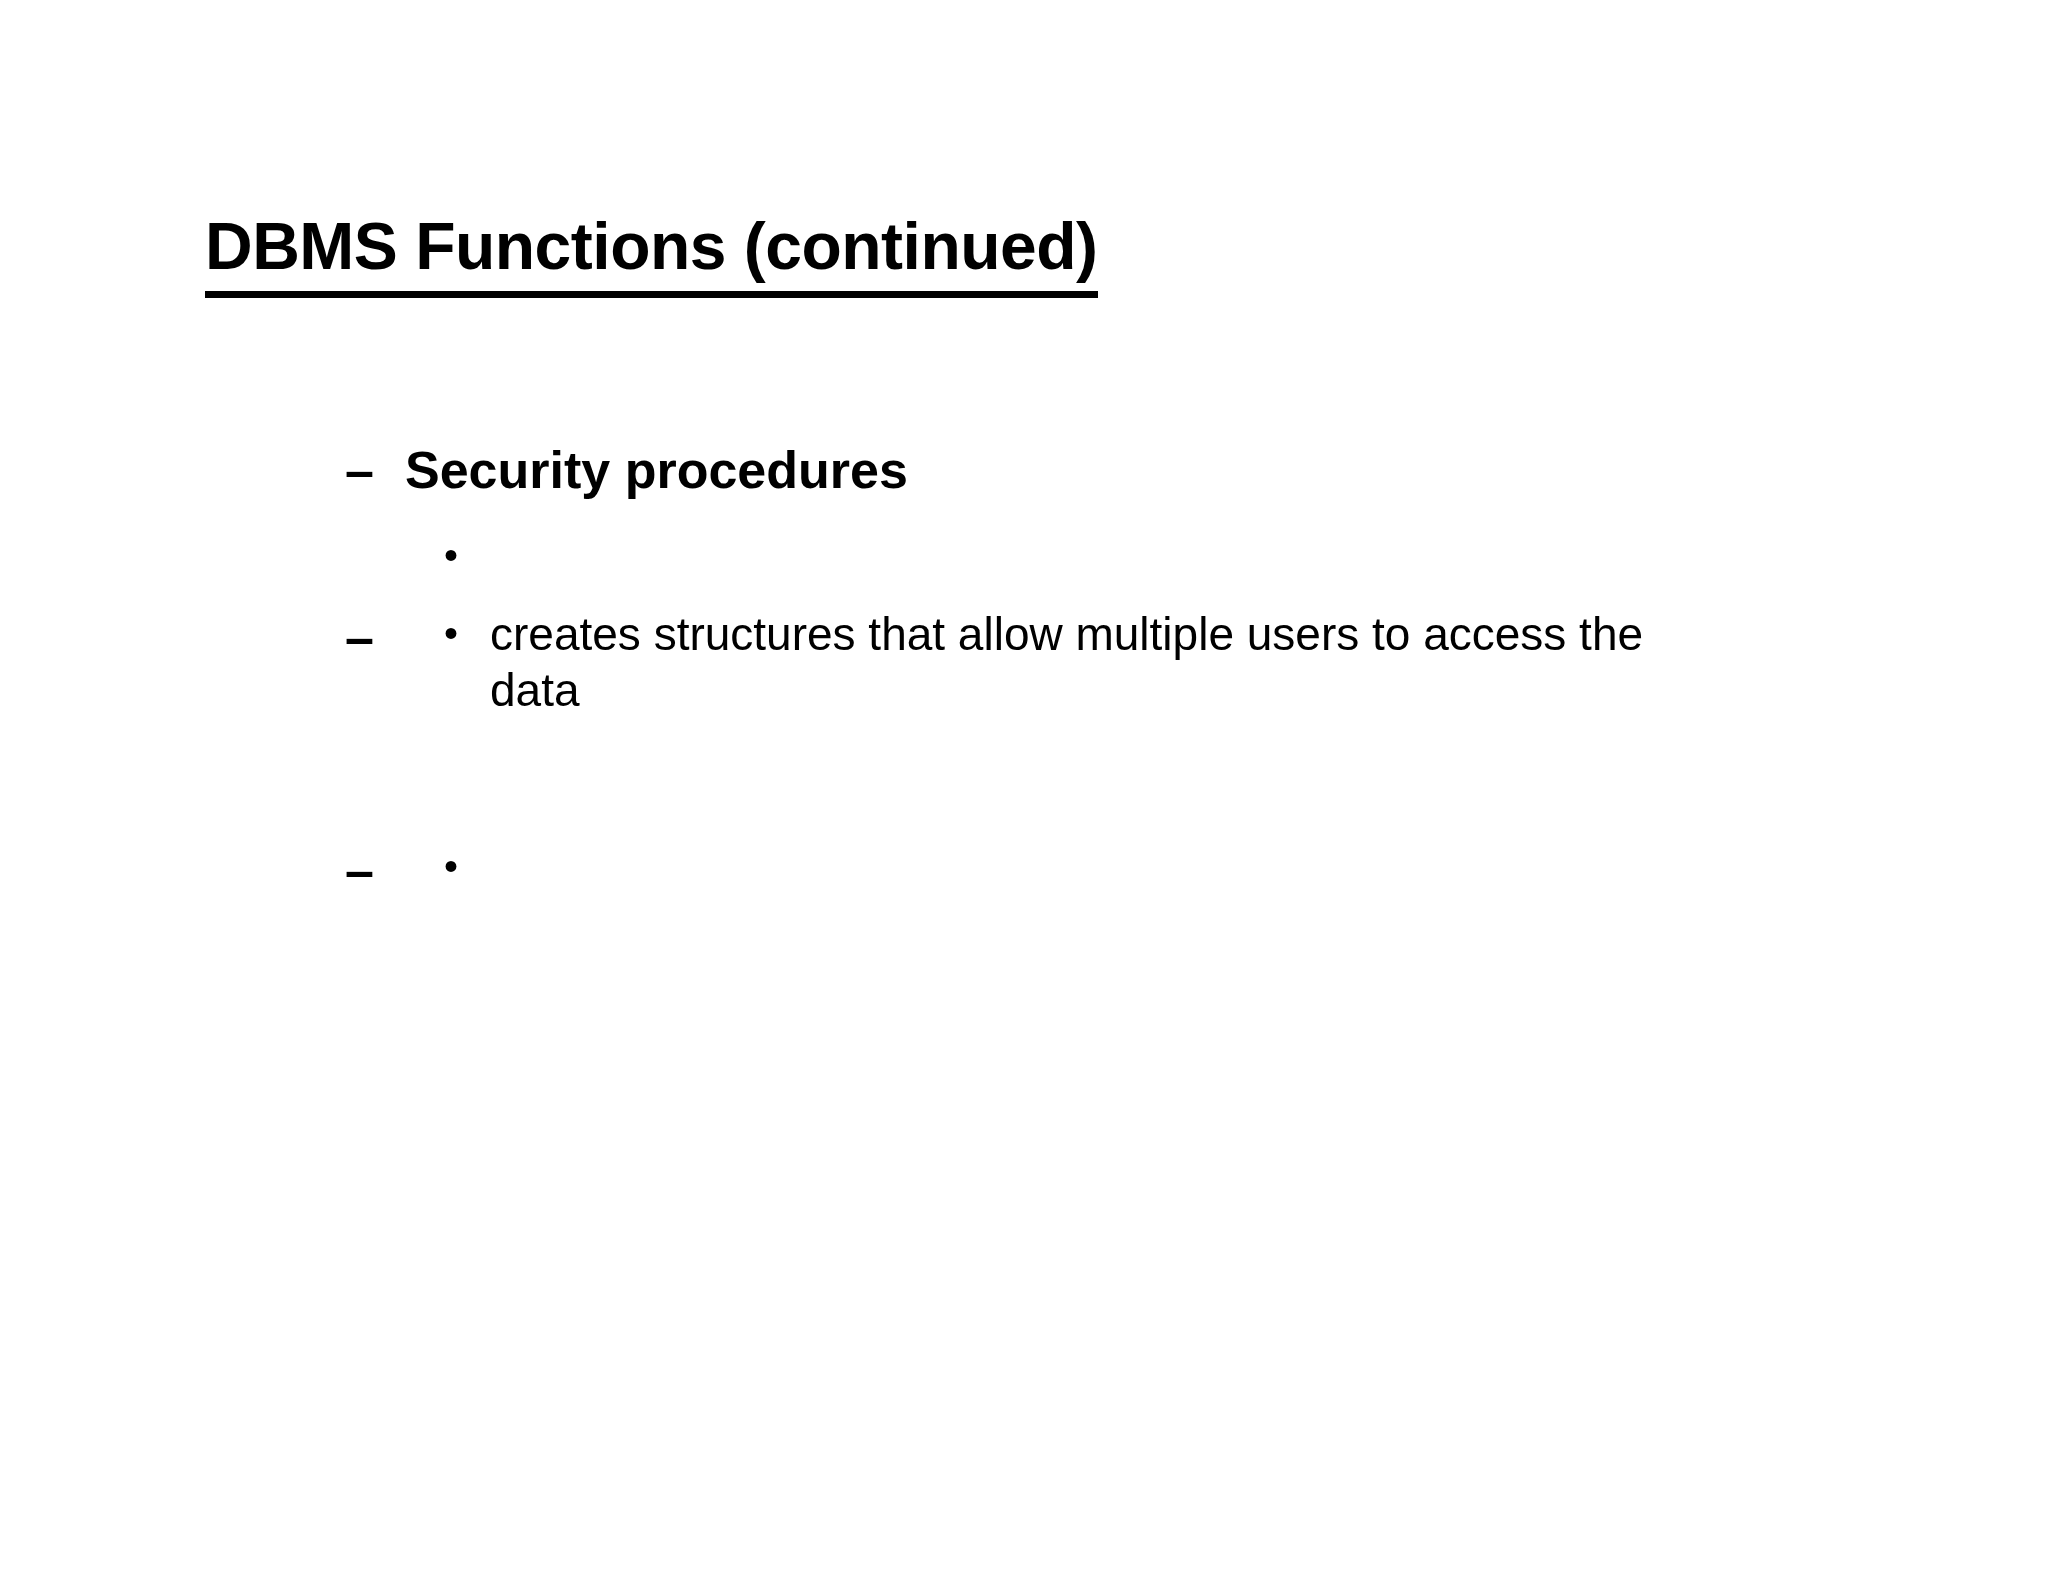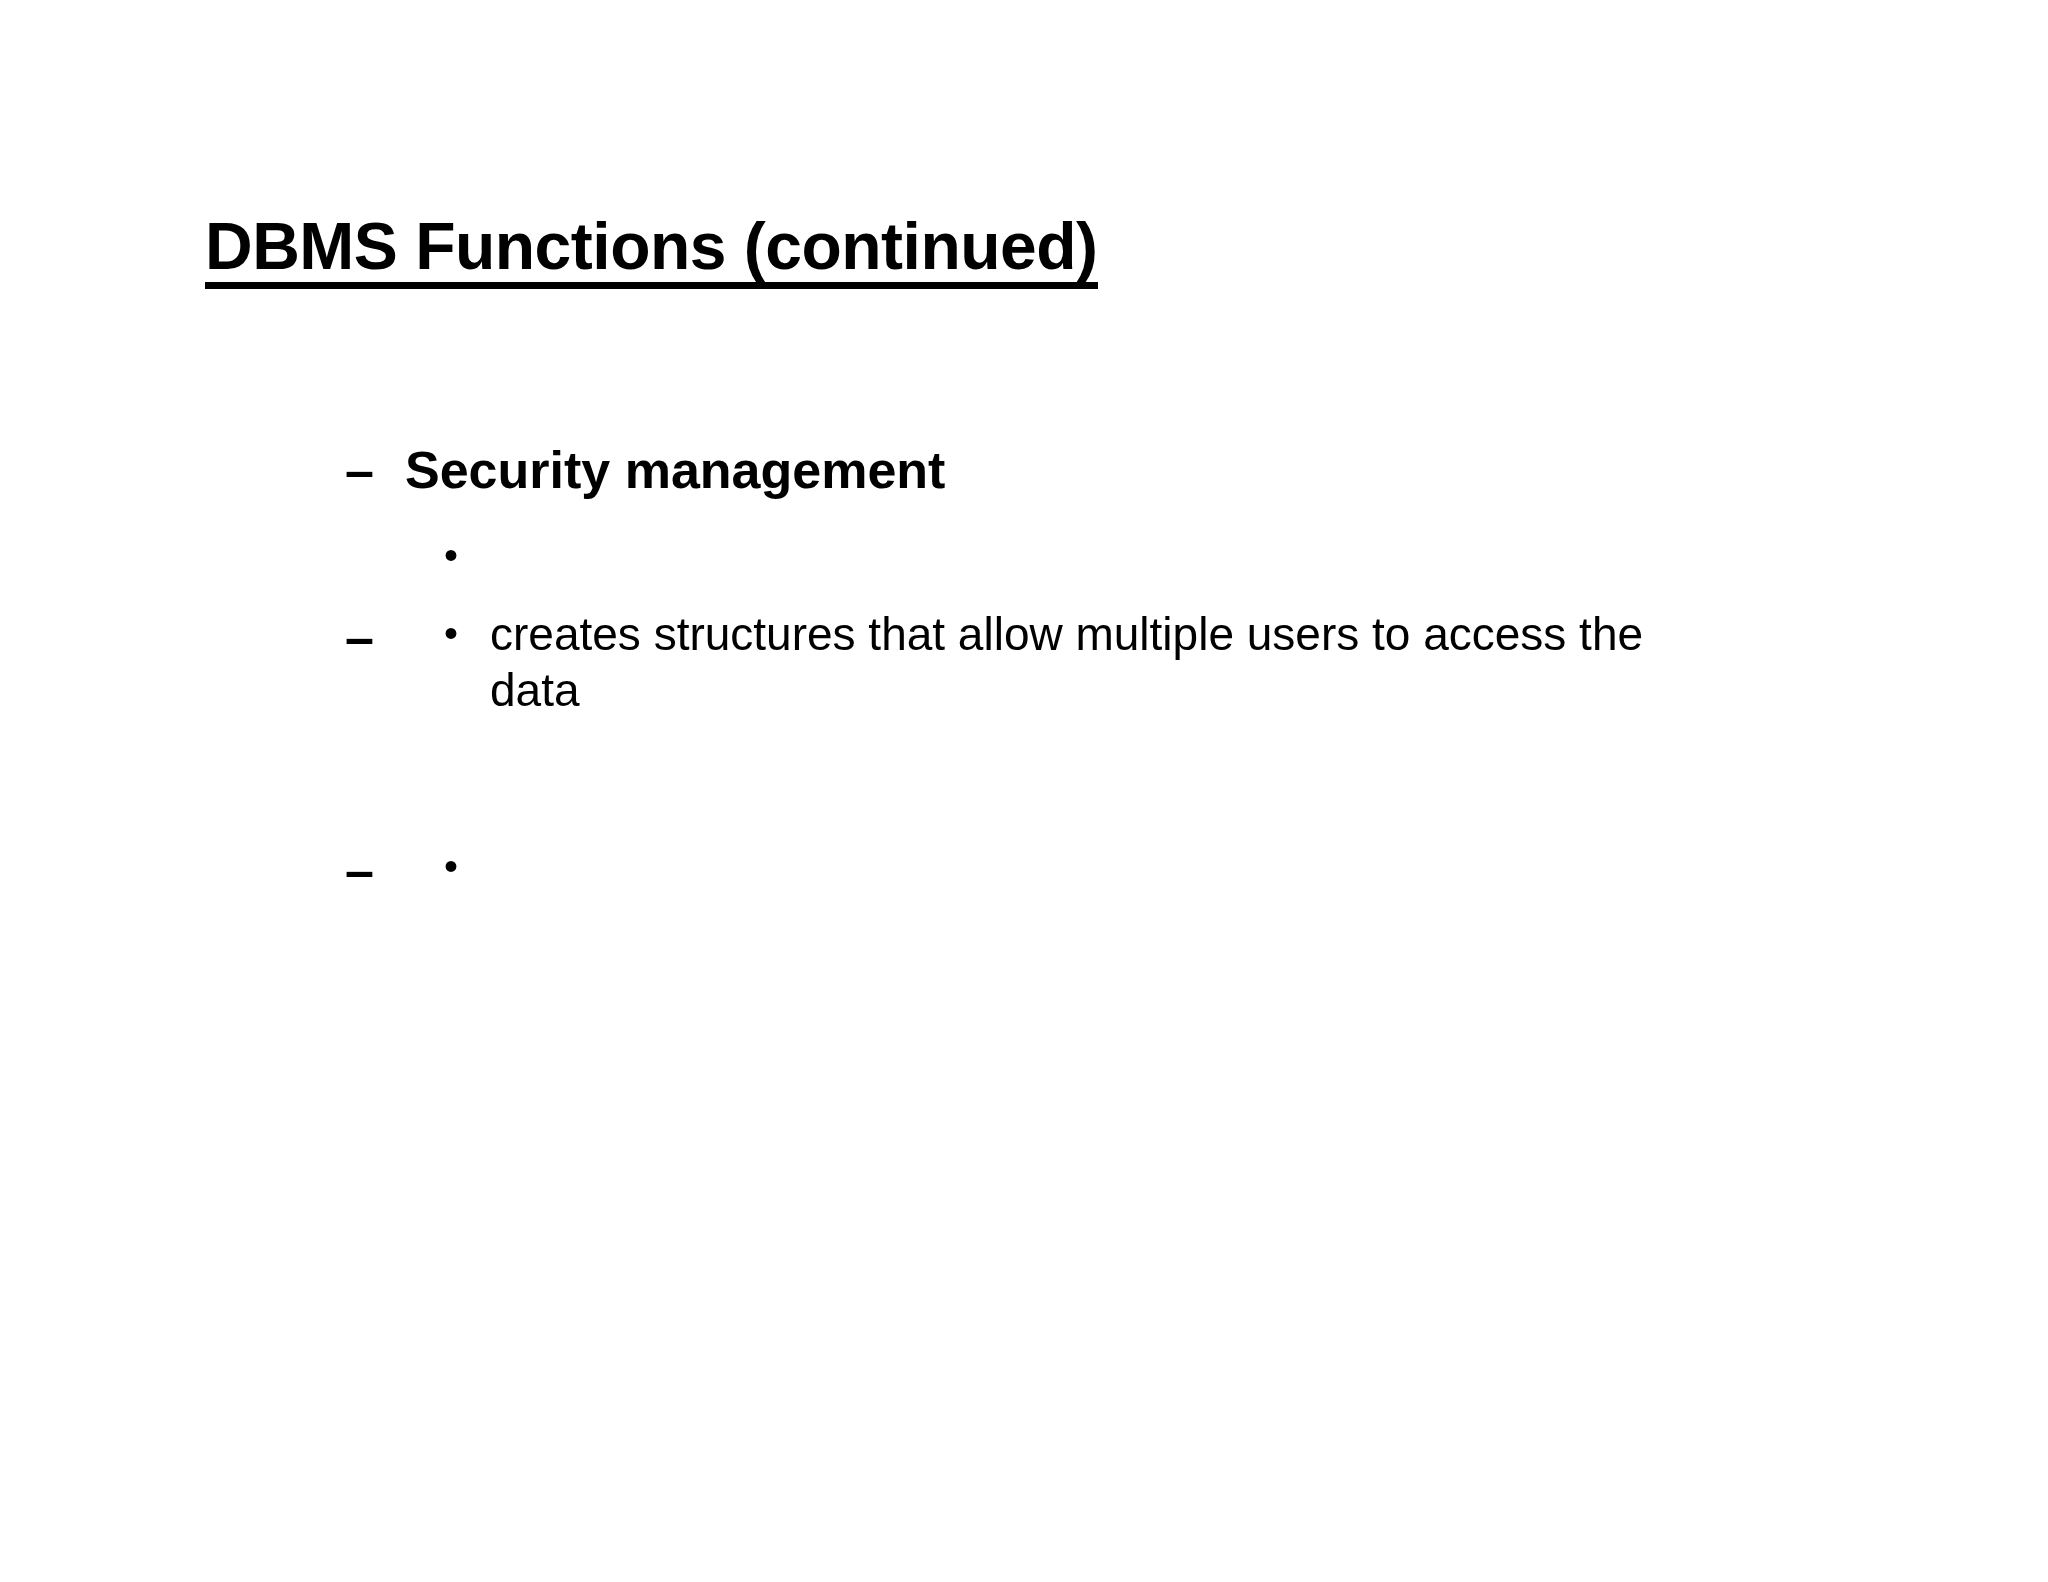--- a/index.html
+++ b/index.html
@@ -31,21 +31,21 @@
     font-size: 66px;
     font-weight: bold;
     line-height: 1.05;
     letter-spacing: -0.5px;
     white-space: nowrap;
     color: #000000;
   }
   .slide-title .title-text {
     display: inline-block;
     border-bottom: 7px solid #000000;
-    padding-bottom: 1px;
+    padding-bottom: 10px;
   }
 
   
   .slide-body {
     position: absolute;
     left: 0;
     top: 440px;
     width: 2048px;
   }
 
@@ -103,21 +103,21 @@
 
   <div class="slide-title">
     <span class="title-text">DBMS Functions (continued)</span>
   </div>
 
   <div class="slide-body">
 
     <div class="outline-group">
       <div class="lvl1">
         <span class="marker">–</span>
-        <span>Security management</span>
+        <span>Security procedures</span>
       </div>
       <div class="lvl2">
         <span class="marker">•</span>
       </div>
     </div>
 
     <div class="group-gap"></div>
 
     <div class="outline-group">
       <div class="lvl1">

